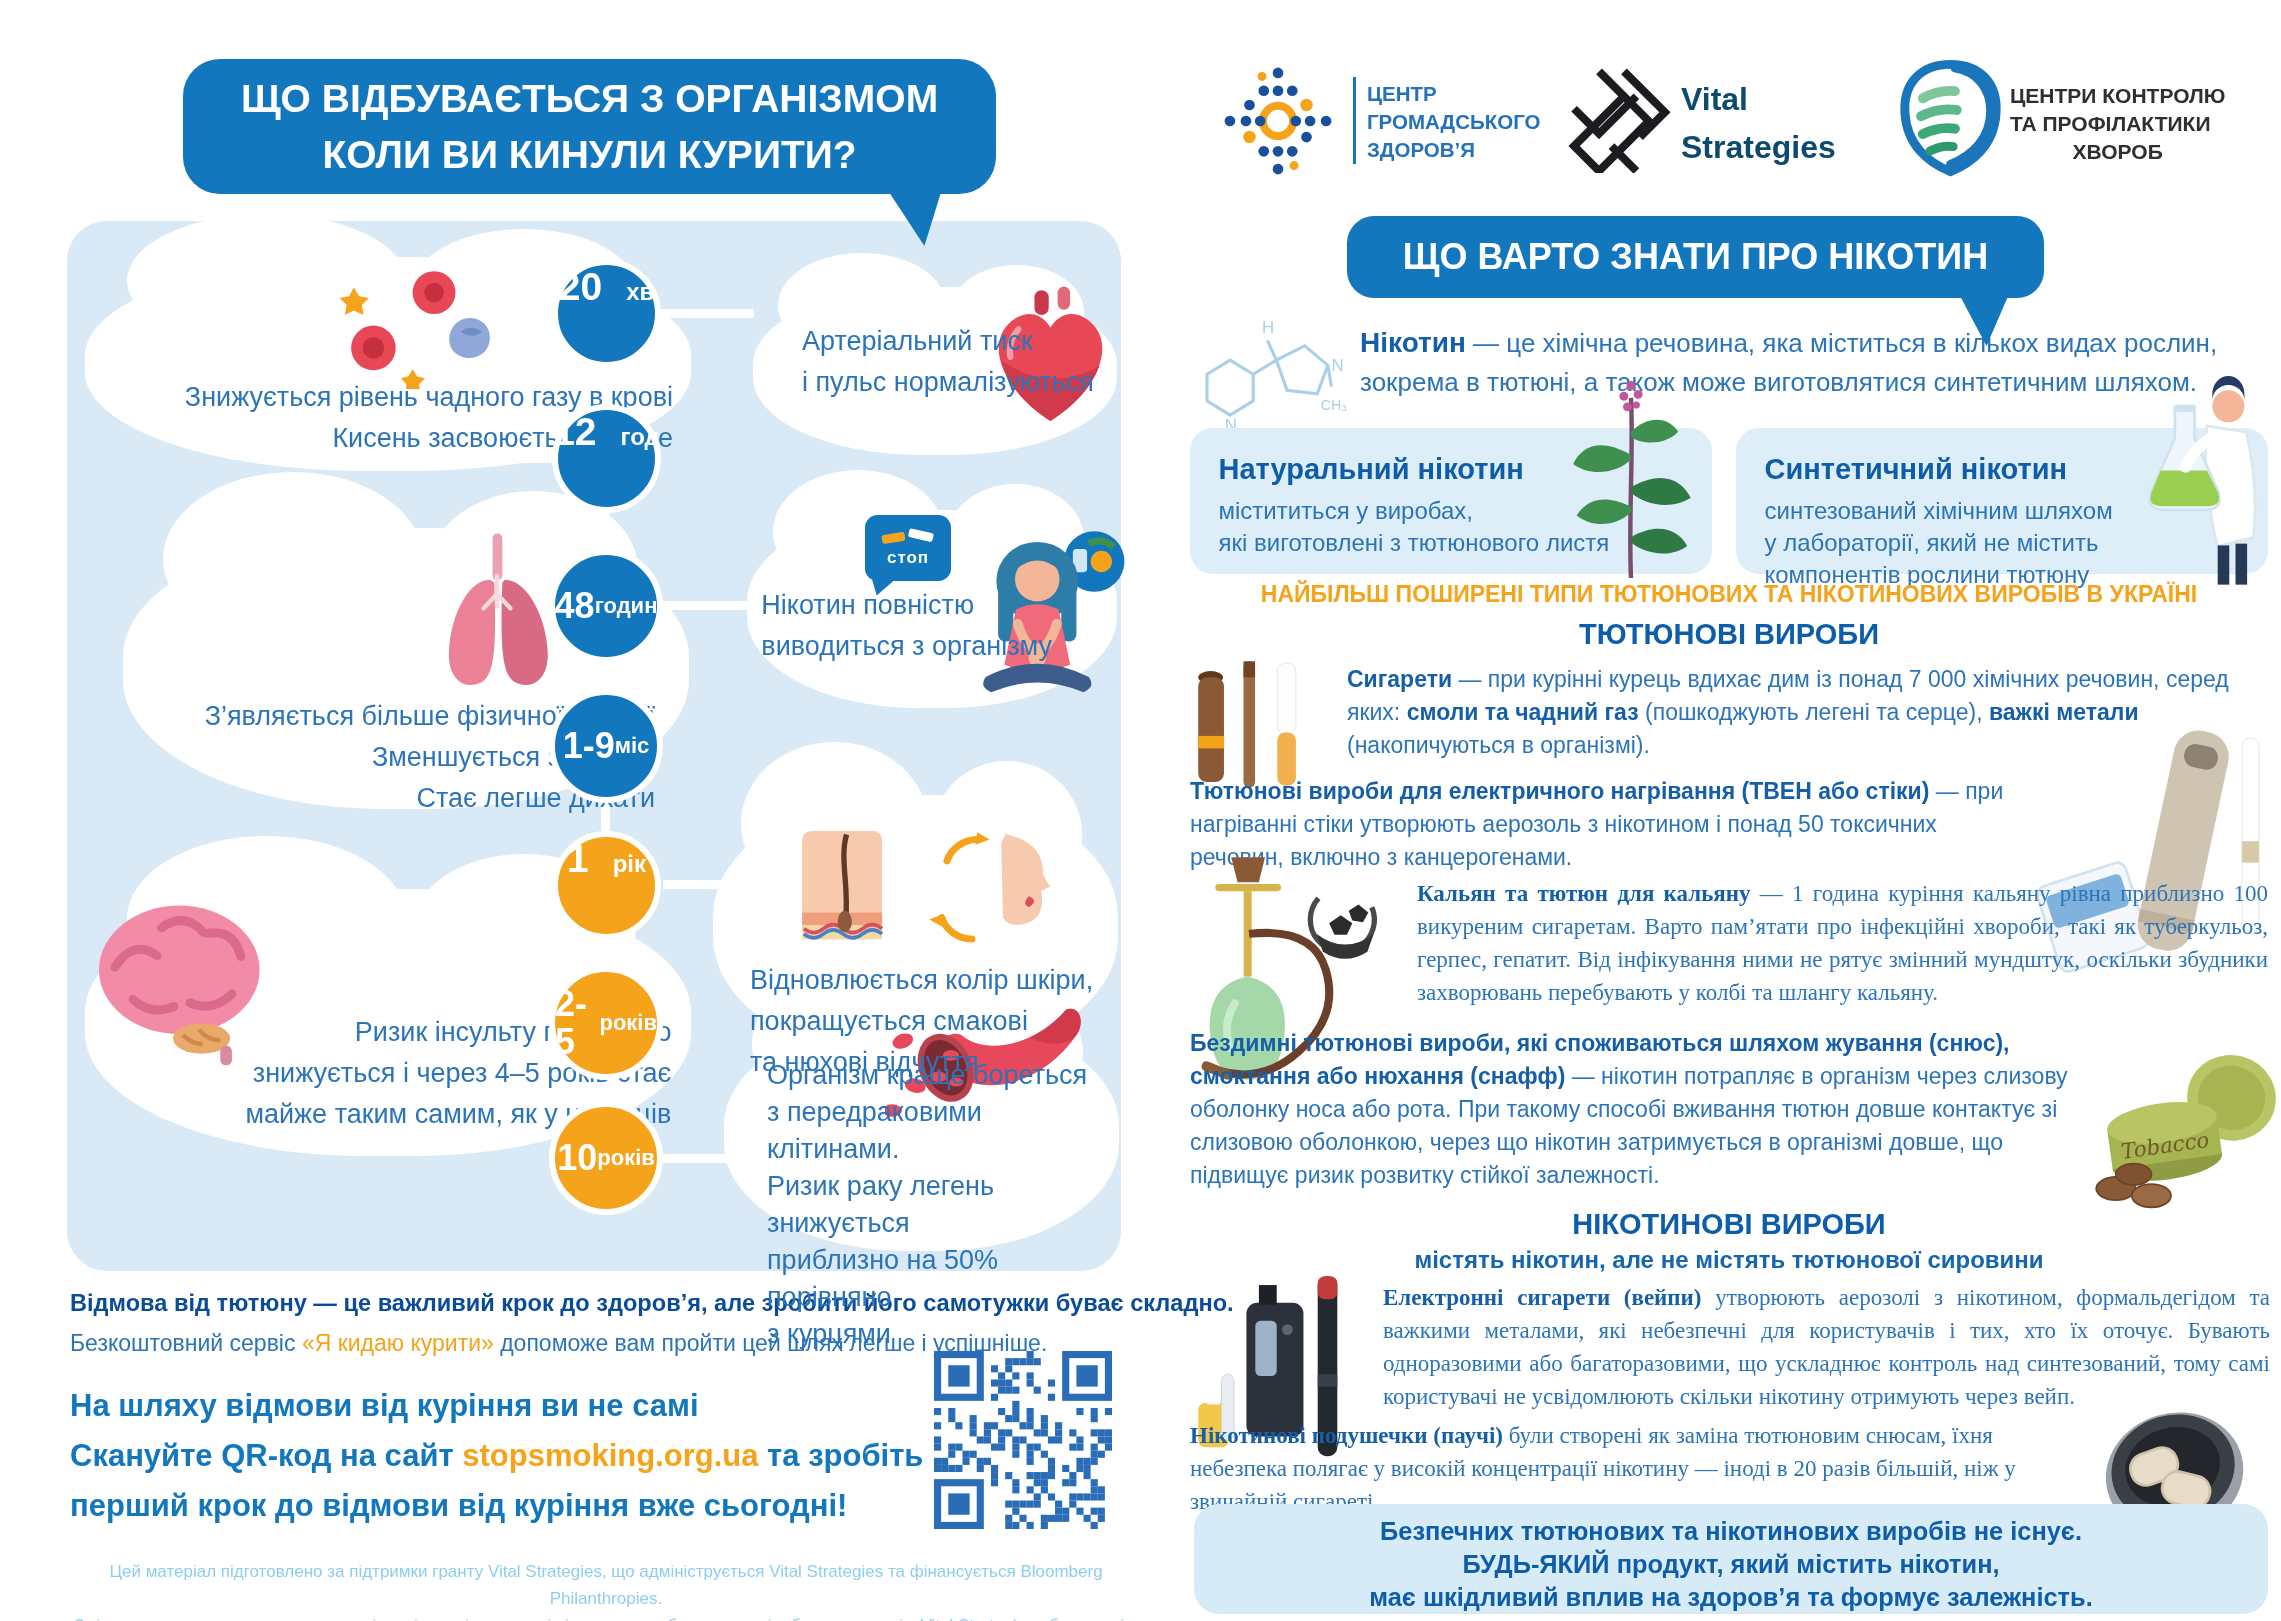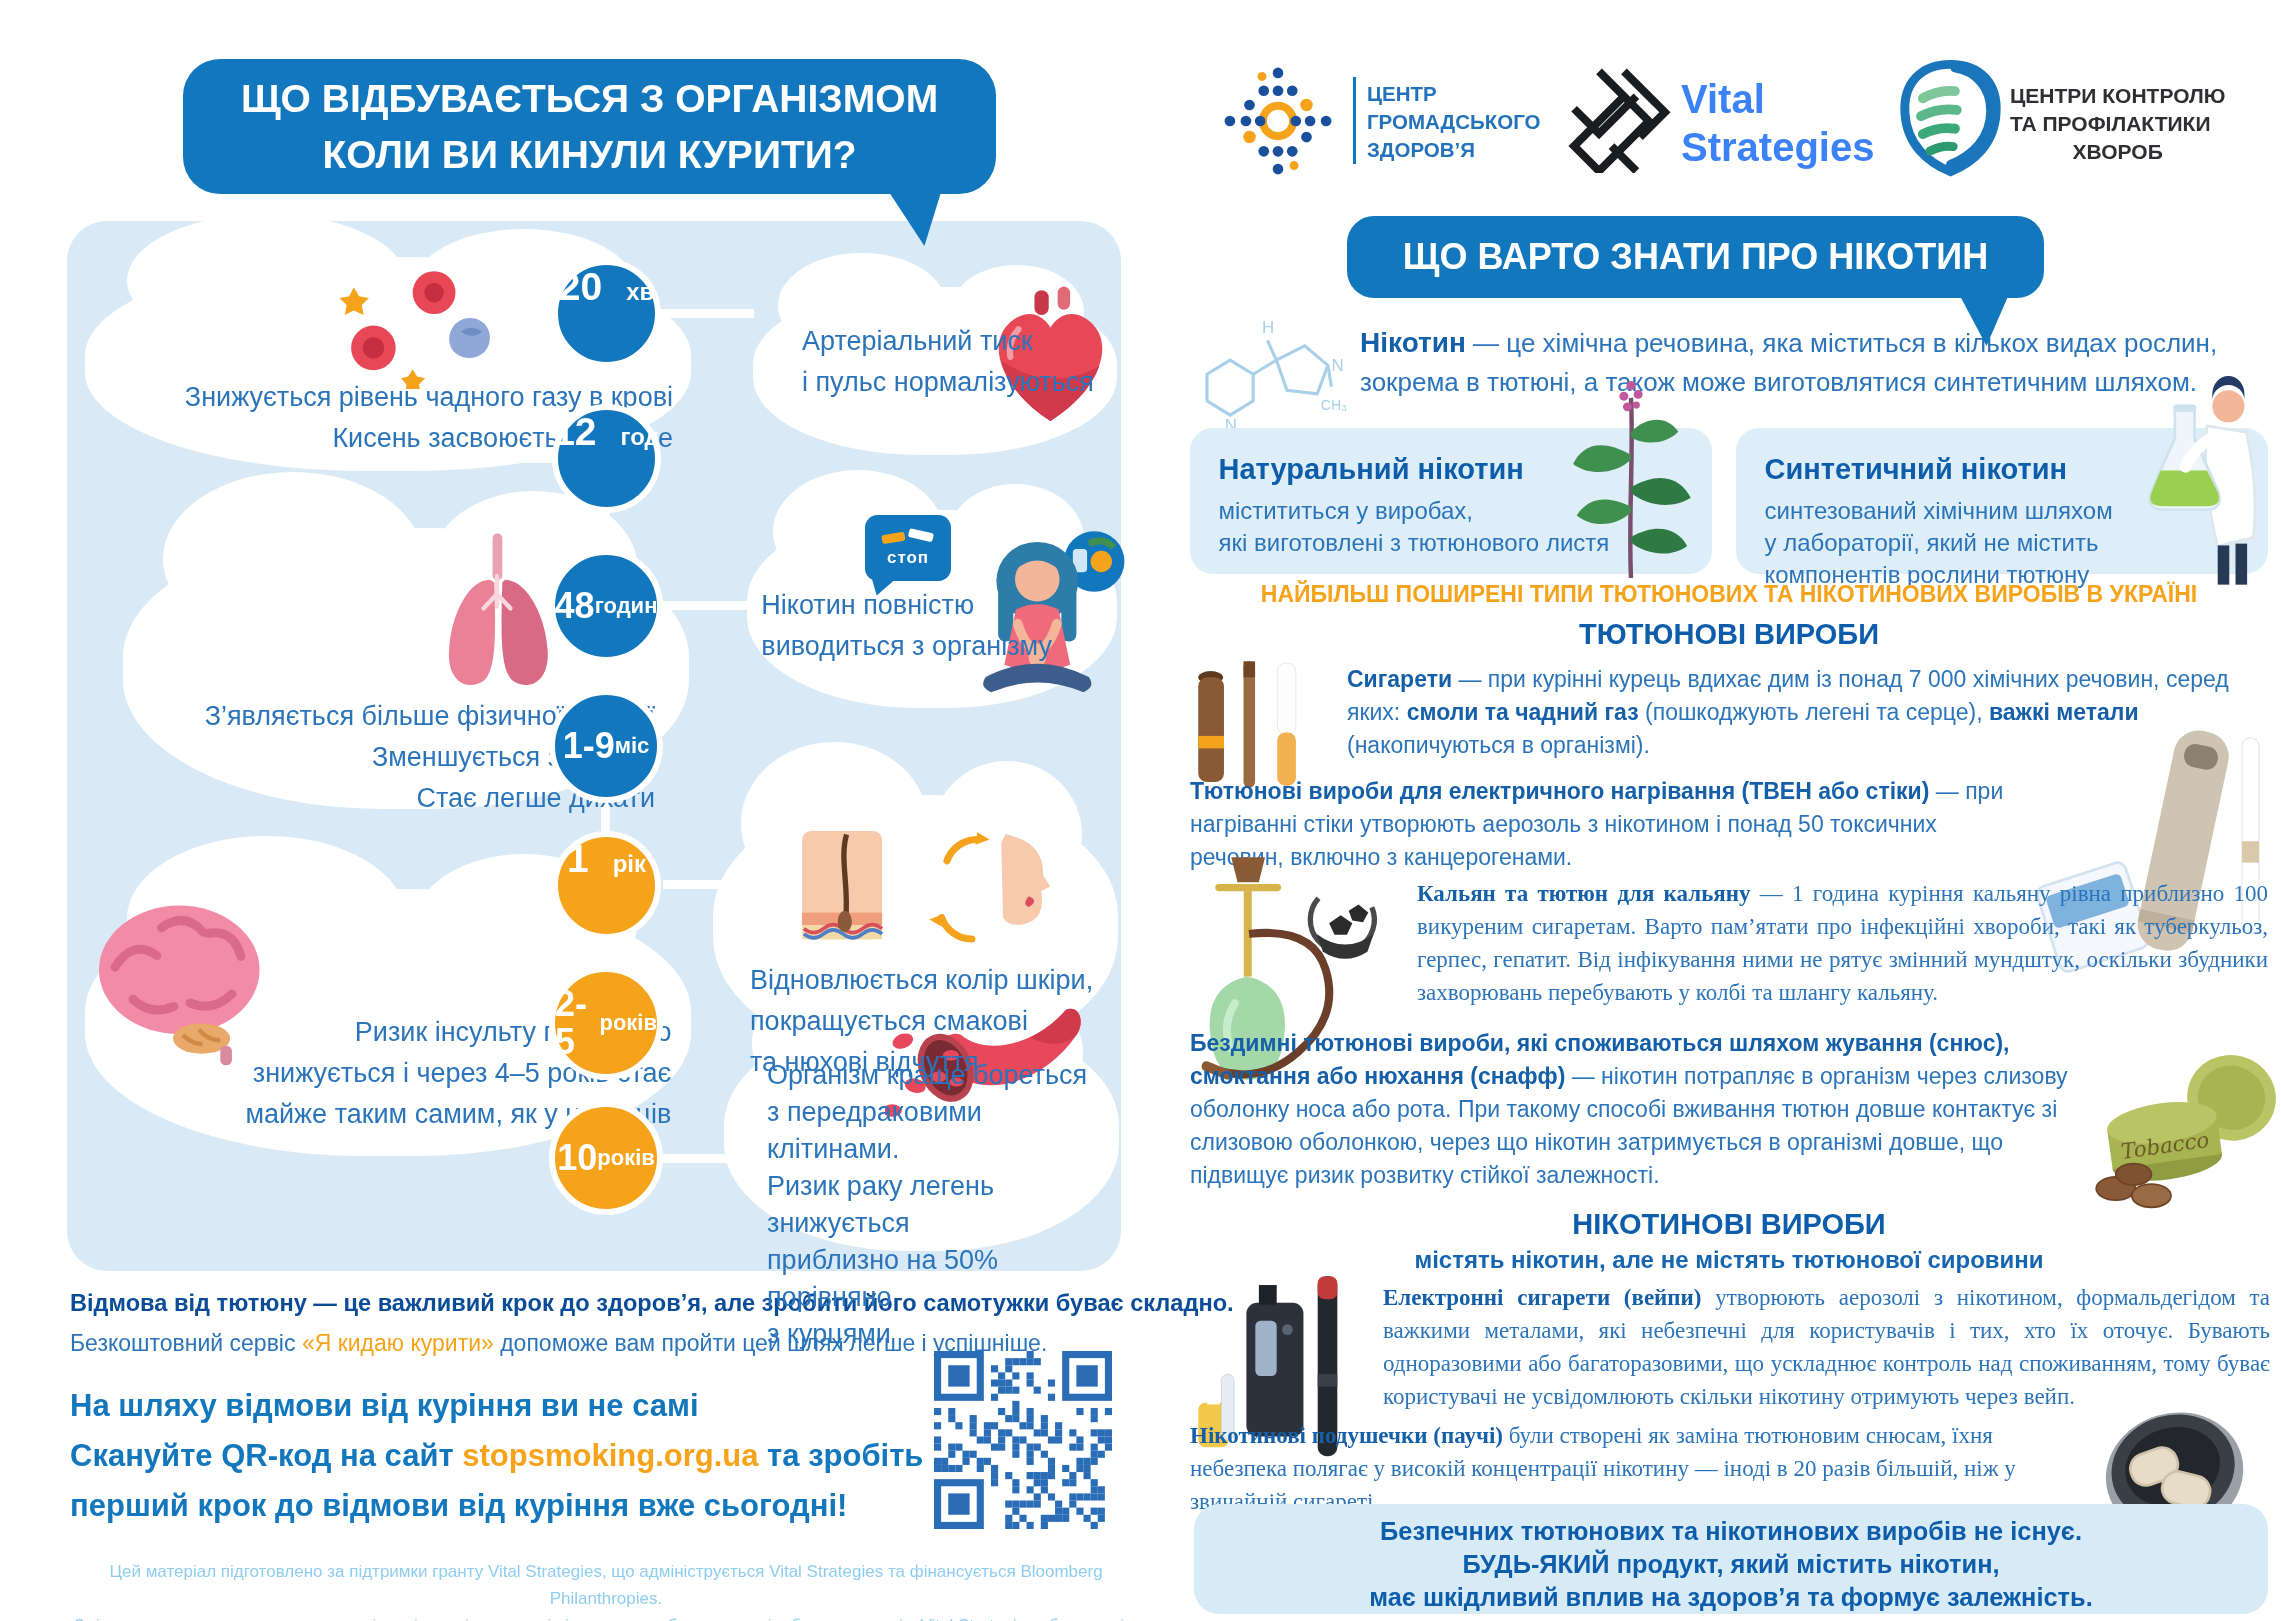--- a/index.html
+++ b/index.html
@@ -482,21 +482,21 @@
   </div>
 
   <svg class="abs" style="left:1567px;top:64px;" width="105" height="109" viewBox="0 0 118 122">
     <g stroke="#1a1c20" stroke-width="9" fill="none">
       <path d="M36 8L92 64L36 120L8 92L64 36"></path>
       <path d="M64 8L110 54L82 82"></path>
       <path d="M8 50L36 78L78 36"></path>
       <path d="M50 92L78 120"></path>
     </g>
   </svg>
-  <div class="logo-text" style="left:1681px;top:75px;font-size:40px;line-height:48px;color:#3b82f6;">
+  <div class="logo-text" style="left:1681px;top:75px;font-size:32px;line-height:48px;color:#0c4a6e;">
     <div>Vital</div>
     <div>Strategies</div>
   </div>
 
   <svg class="abs" style="left:1896px;top:59px;" width="109" height="118" viewBox="0 0 122 132">
     <path d="M61 6C95 6 114 28 112 60c-2 36-26 56-51 66C36 116 12 96 10 60 8 28 27 6 61 6z" fill="none" stroke="#1b75bb" stroke-width="10"></path>
     <path d="M66 10c24 4 40 22 40 48 0 30-20 50-45 60" fill="none" stroke="#1b75bb" stroke-width="10" stroke-linecap="round"></path>
     <g stroke-linecap="round">
       <path d="M30 44q18-10 36-8" stroke="#7fc79b" stroke-width="11" fill="none"></path>
       <path d="M28 64q20-10 40-7" stroke="#5cb88a" stroke-width="11" fill="none"></path>
@@ -654,21 +654,21 @@
     <circle cx="108" cy="68" r="6" fill="#5a6472"></circle>
     <rect x="76" y="18" width="20" height="22" fill="#1d2128"></rect>
     <rect x="142" y="8" width="22" height="202" rx="10" fill="#23272e"></rect>
     <rect x="142" y="8" width="22" height="26" rx="8" fill="#c23b3b"></rect>
     <rect x="142" y="118" width="22" height="14" fill="#3a404a"></rect>
     <rect x="8" y="150" width="34" height="50" rx="8" fill="#f2c84b"></rect>
     <rect x="18" y="136" width="14" height="16" fill="#fff"></rect>
     <rect x="34" y="118" width="14" height="74" rx="7" fill="#e8edf2" stroke="#cbd5dd"></rect>
   </svg>
   <div class="para just" style="left:1383px;top:1281px;width:887px;">
-    <span class="b">Електронні сигарети (вейпи)</span><span> утворюють аерозолі з нікотином, формальдегідом та важкими металами, які небезпечні для користувачів і тих, хто їх оточує. Бувають одноразовими або багаторазовими, що ускладнює контроль над споживанням, тому буває користувачі не усвідомлюють скільки нікотину отримують через вейп.</span>
+    <span class="b">Електронні сигарети (вейпи)</span><span> утворюють аерозолі з нікотином, формальдегідом та важкими металами, які небезпечні для користувачів і тих, хто їх оточує. Бувають одноразовими або багаторазовими, що ускладнює контроль над синтезований, тому самі користувачі не усвідомлюють скільки нікотину отримують через вейп.</span>
   </div>
 
   <div class="para" style="left:1190px;top:1419px;width:878px;font-family:Liberation Serif, serif;">
     <span class="b">Нікотинові подушечки (паучі)</span><span> були створені як заміна тютюновим снюсам, їхня небезпека полягає у високій концентрації нікотину — іноді в 20 разів більшій, ніж у звичайній сигареті.</span>
   </div>
   <svg class="abs" style="left:2075px;top:1395px;" width="200" height="183" viewBox="0 0 225 205">
     <g transform="rotate(-16 112 88)">
       <ellipse cx="112" cy="88" rx="78" ry="68" fill="#9aa0a8"></ellipse>
       <ellipse cx="112" cy="82" rx="70" ry="60" fill="#3a3f46"></ellipse>
       <ellipse cx="112" cy="80" rx="54" ry="44" fill="#23272c"></ellipse>

